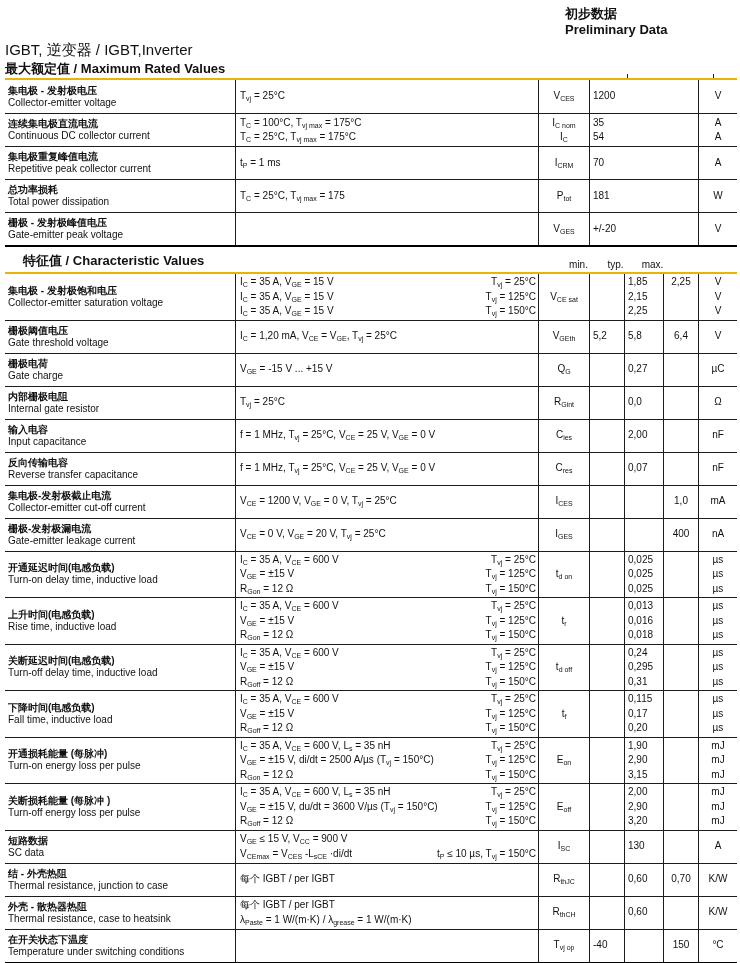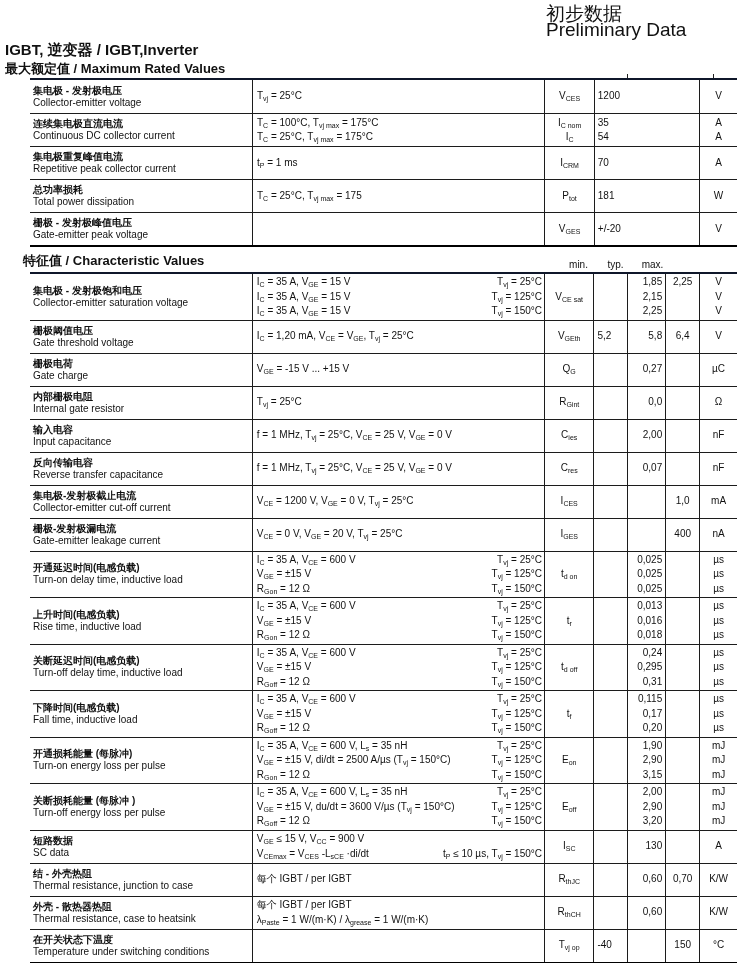--- a/index.html
+++ b/index.html
@@ -1,44 +1,44 @@
 <!DOCTYPE html>
 <html><head>
 <meta charset="utf-8">
 <style>
   * { box-sizing: border-box; }
   html, body { margin: 0; padding: 0; background: #ffffff; }
   .page {
     position: relative; width: 740px; height: 963px; background: #fff; color: #111;
     font-family: "Liberation Sans", "DejaVu Sans", sans-serif; font-size: 10px; overflow: hidden;
   }
-  .prelim { position: absolute; left: 546px; top: 6px; font-weight: 400; font-size: 19px; line-height: 16px; white-space: nowrap; }
-  .main-title { position: absolute; left: 5px; top: 41px; font-weight: 700; font-size: 15px; white-space: nowrap; }
+  .prelim { position: absolute; left: 565px; top: 6px; font-weight: 700; font-size: 13px; line-height: 16px; white-space: nowrap; }
+  .main-title { position: absolute; left: 5px; top: 41px; font-weight: 400; font-size: 15px; white-space: nowrap; }
   .sec-title { font-weight: 700; font-size: 13px; white-space: nowrap; }
   .sec1 { position: absolute; left: 5px; top: 60px; }
   .t1-wrap { position: absolute; left: 5px; top: 78px; width: 732px; }
   .sec2 { position: absolute; left: 5px; top: 250px; width: 732px; height: 22px; }
   .sec2 .sec-title { position: absolute; left: 18px; bottom: 2px; }
   .mtm { position: absolute; bottom: 2px; left: 556px; display: flex; }
   .mtm span { display: block; text-align: center; }
   .mtm .m1 { width: 35px; } .mtm .m2 { width: 39px; } .mtm .m3 { width: 35px; }
   .t2-wrap { position: absolute; left: 5px; top: 272px; width: 732px; }
-  .t-table { border-top: 2px solid #0f172a; margin-left: 25px; }
+  .t-table { border-top: 2px solid #eab308; }
   .t1-wrap .t-table { border-bottom: 2px solid #000; }
   .t2-wrap .t-table { border-bottom: 3px solid #000; }
   .row { display: flex; min-height: 33px; align-items: stretch; }
   .row + .row { border-top: 1px solid #1c1c1c; }
   .cell { display: flex; flex-direction: column; justify-content: center; padding: 1px 3px; }
   .cell + .cell { border-left: 1px solid #1c1c1c; }
   .c-desc { width: 230px; }
   .c-cond { width: 303px; padding-left: 4px; padding-right: 2px; }
   .c-sym  { width: 51px;  text-align: center; }
   .c-val  { width: 109px; }
   .c-min  { width: 35px;  }
-  .c-typ  { width: 39px;  text-align: right; }
+  .c-typ  { width: 39px;  text-align: left; }
   .c-max  { width: 35px;  text-align: center; }
   .c-unit { width: 39px;  text-align: center; }
   .zh { font-weight: 700; line-height: 12px; white-space: nowrap; }
   .en { line-height: 12px; white-space: nowrap; }
   .cl { display: flex; justify-content: space-between; line-height: 14.5px; }
   .cl span { white-space: nowrap; }
   .vline { line-height: 14.5px; min-height: 14.5px; white-space: nowrap; }
   sub { font-size: 7px; line-height: 0; vertical-align: -2px; }
   .tick { position: absolute; width: 1px; height: 4px; background: #222; top: -4px; }
 </style>

